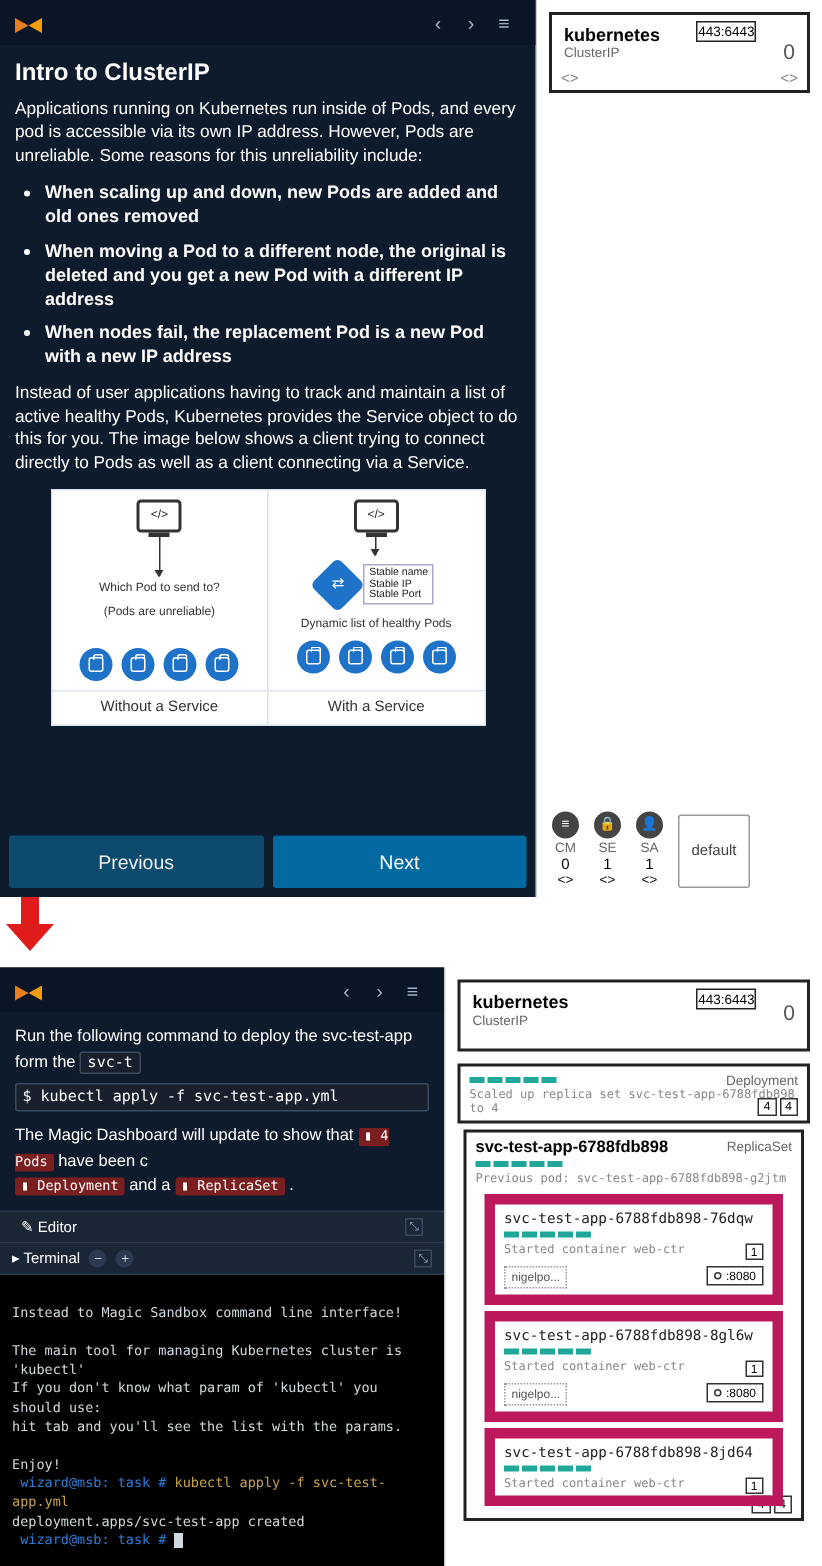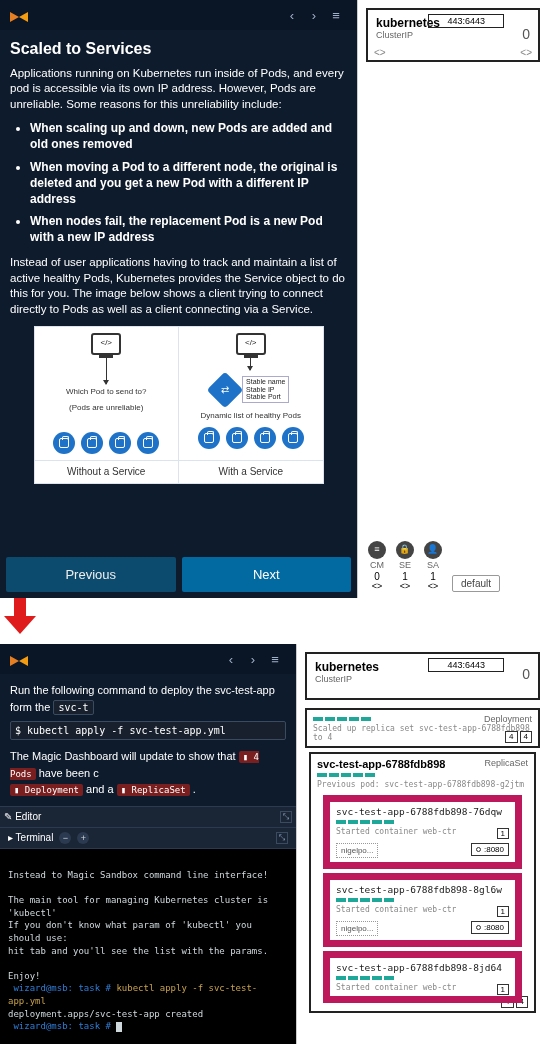--- a/index.html
+++ b/index.html
@@ -43,38 +43,38 @@
 
   .btnrow { display:flex; gap:6px; padding:6px;}
   .btn { flex:1; padding:10px 0; text-align:center; font-size:13px; border-radius:2px; cursor:pointer; }
   .btn.prev { background:#0c4a6e; color:#eee;}
   .btn.next { background:#0369a1; color:#fff;}
 
   
   .svc-card { margin:8px; border:2px solid #222; padding:6px 8px 20px; position:relative; min-height:48px;}
   .svc-card .t { font-weight:700; font-size:12px;}
   .svc-card .k { font-size:9px; color:#666;}
-  .svc-port { position:absolute; top:4px; right:34px; border:1px solid #222; font-size:9px; padding:1px 18px;}
+  .svc-port { position:absolute; top:4px; right:34px; border:1px solid #222; font-size:9px; padding:1px 0;}
   .svc-zero { position:absolute; top:16px; right:8px; font-size:14px; color:#555;}
   .svc-meta { position:absolute; bottom:2px; left:6px; right:6px; display:flex; justify-content:space-between; font-size:10px; color:#888;}
   .rsrc-row { display:flex; gap:10px; padding:6px 10px; align-items:flex-end; font-size:12px;}
   .rsrc { display:flex; flex-direction:column; align-items:center; line-height:1.1;}
   .rsrc .circ{ width:18px; height:18px; border-radius:50%; background:#444; color:#fff; display:flex; align-items:center; justify-content:center; font-size:9px; margin-bottom:2px;}
   .rsrc .lab{ font-size:9px; color:#666;}
   .rsrc .cnt{ font-size:10px;}
   .rsrc .car{ font-size:9px;}
-  .tagchip { border:1px solid #999; padding:2px 8px; font-size:10px; border-radius:2px; color:#444;text-align:right;}
+  .tagchip { border:1px solid #999; padding:18px 8px; font-size:10px; border-radius:2px; color:#444;text-align:right;}
 
   .big-arrow { width:40px; height:40px; margin: -2px auto 4px; }
 
   
   .lesson2 { font-size:11px; padding:8px 10px; line-height:1.5;}
   .code-inline { background:#17202c; border:1px solid #3a4a60; padding:1px 4px; font-family: Menlo, Consolas, monospace; font-size:10px; border-radius:2px;}
   .redchip { background:#7a1f1f; color:#fff; font-size:9px; padding:1px 4px; border-radius:2px; font-family:Menlo,monospace;}
-  .editor-bar { background:#1a2535; padding:4px 4px; font-size:10px; border-top:1px solid #2b3a50; border-bottom:1px solid #2b3a50; display:flex; align-items:center; justify-content:space-between;}
+  .editor-bar { background:#1a2535; padding:4px 14px; font-size:10px; border-top:1px solid #2b3a50; border-bottom:1px solid #2b3a50; display:flex; align-items:center; justify-content:space-between;}
   .term-bar { background:#1a2535; padding:4px 8px; font-size:10px; border-bottom:1px solid #2b3a50; display:flex; align-items:center; gap:6px;}
   .term-body { background:#000; color:#cfd8dc; font-family:Menlo,Consolas,monospace; font-size:9px; padding:8px 8px 40px; line-height:1.4; white-space:pre-wrap;}
   .term-body .pr { color:#2e7dd7;}
   .term-body .y { color:#c8a24a;}
   .cursor { display:inline-block; width:6px; height:10px; background:#cfd8dc; vertical-align:middle;}
   .expand { width:12px; height:12px; border:1px solid #3a4a60; display:flex; align-items:center; justify-content:center; font-size:8px; color:#8fa4c4;}
   .plusminus { width:12px; height:12px; border-radius:50%; background:#2b3a50; color:#cfd8dc; display:flex; align-items:center; justify-content:center; font-size:9px;}
 
   
   .dep-card { margin:8px 8px 4px; border:2px solid #222; padding:4px 6px; position:relative;}
@@ -101,21 +101,21 @@
 
 <div class="app-row" style="height:598px;">
   <div class="left" style="width:357px; display:flex; flex-direction:column;">
     <div class="topbar">
       <div class="logo"></div>
       <div class="navbtn">‹</div>
       <div class="navbtn">›</div>
       <div class="navbtn">≡</div>
     </div>
     <div class="lesson" style="flex:1; overflow:hidden;">
-      <h2>Scaled to Services</h2>
+      <h2>Intro to ClusterIP</h2>
       <p>Applications running on Kubernetes run inside of Pods, and every pod is accessible via its own IP address. However, Pods are unreliable. Some reasons for this unreliability include:</p>
       <ul>
         <li>When scaling up and down, new Pods are added and old ones removed</li>
         <li>When moving a Pod to a different node, the original is deleted and you get a new Pod with a different IP address</li>
         <li>When nodes fail, the replacement Pod is a new Pod with a new IP address</li>
       </ul>
       <p>Instead of user applications having to track and maintain a list of active healthy Pods, Kubernetes provides the Service object to do this for you. The image below shows a client trying to connect directly to Pods as well as a client connecting via a Service.</p>
 
       <div class="diagram">
         <div class="dia-row">

